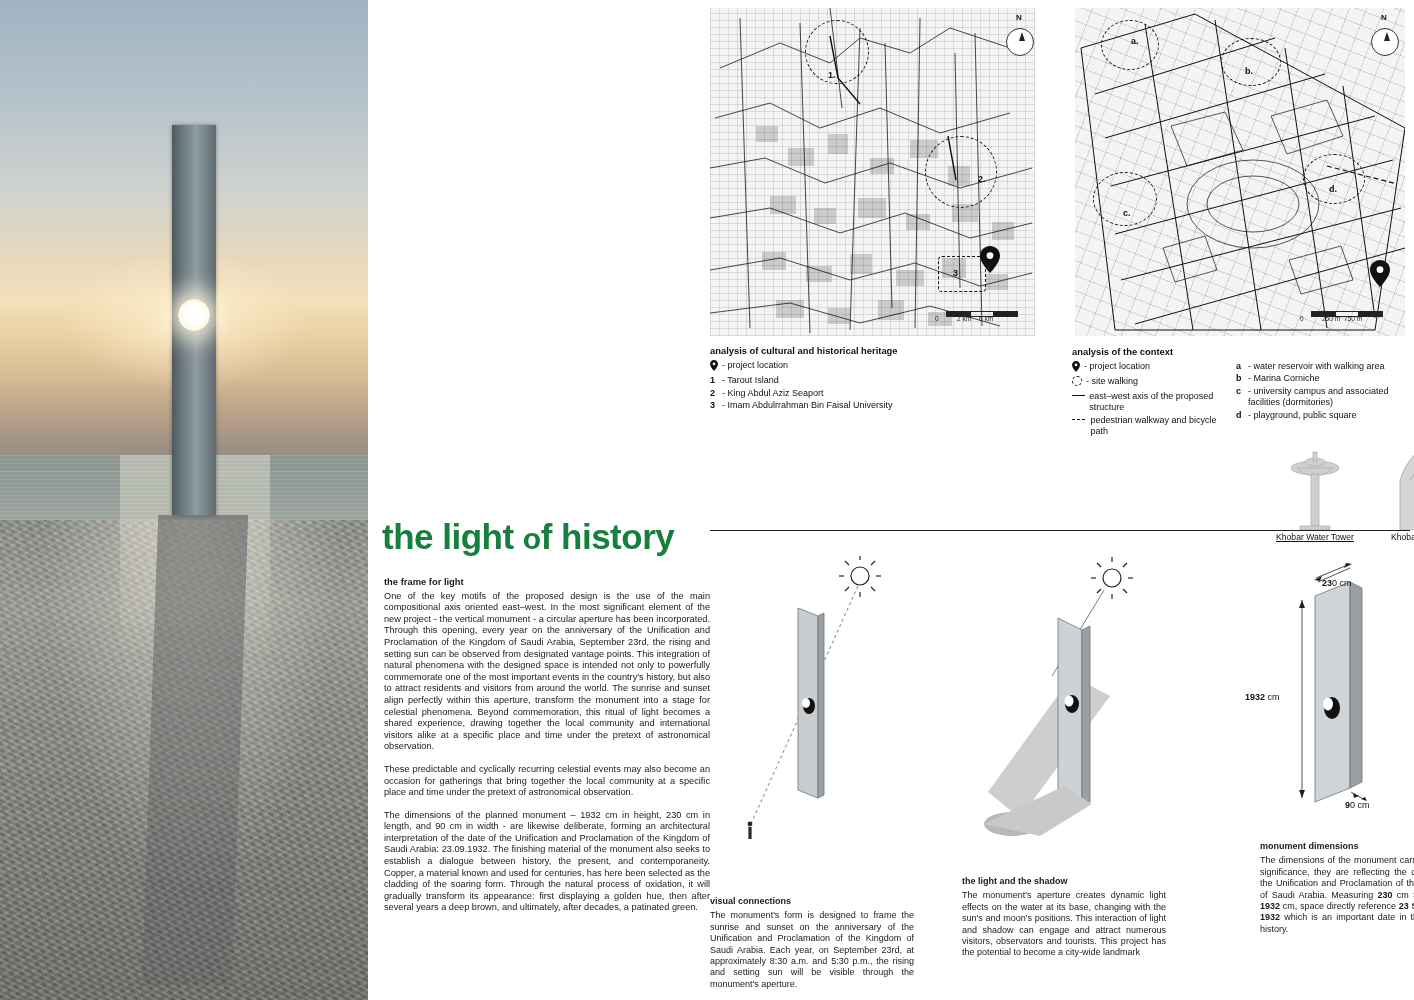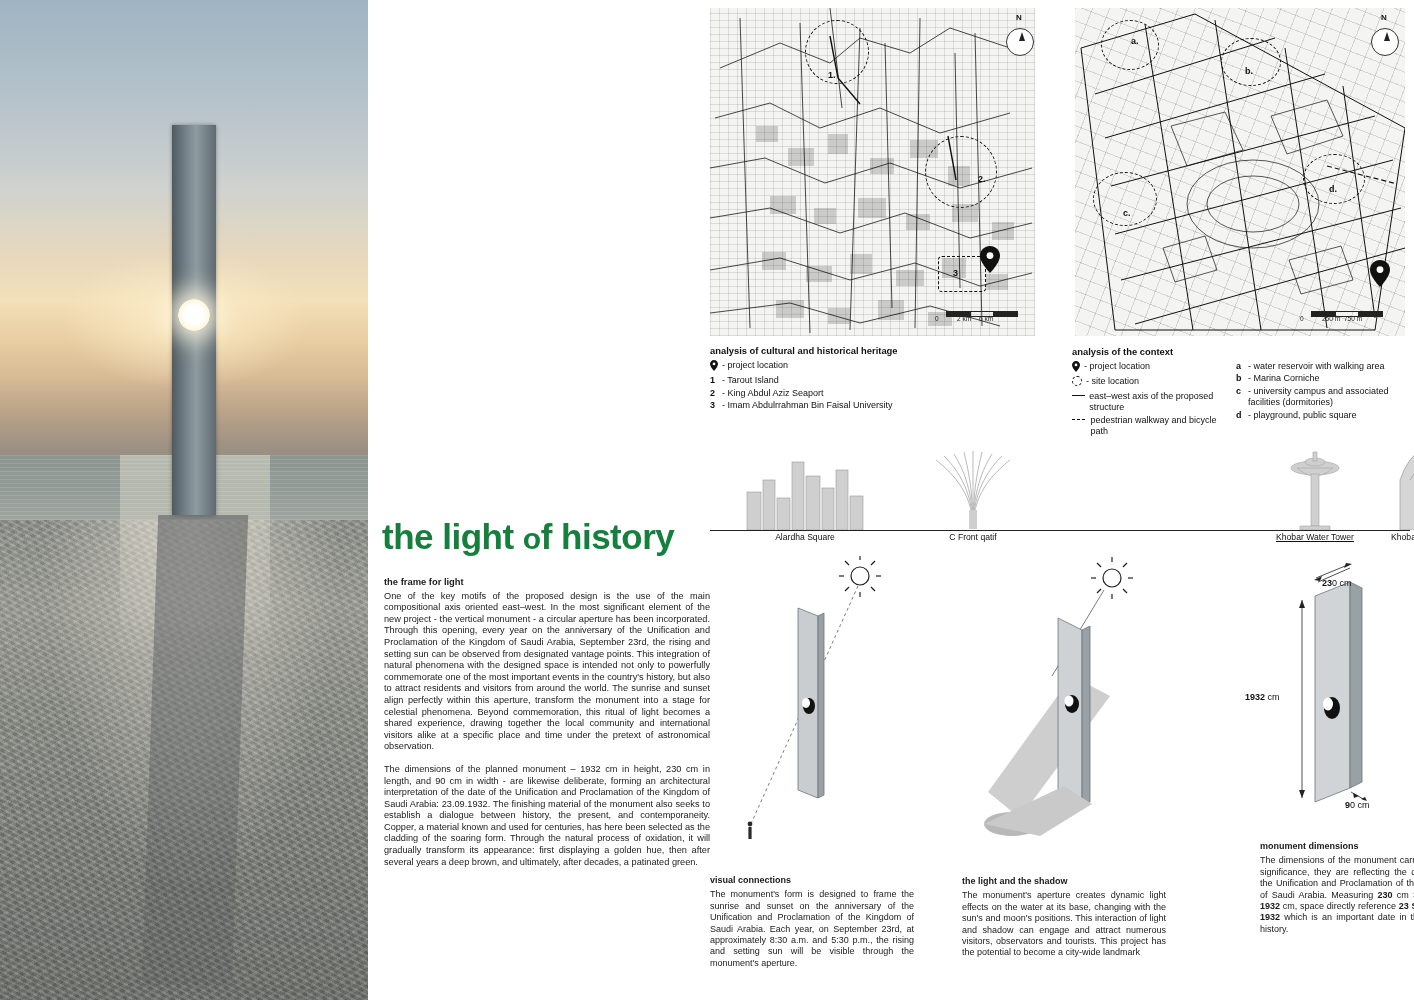--- a/index.html
+++ b/index.html
@@ -170,20 +170,21 @@
   </div>
 
   <div class="title">
     <span>the light</span>
     <span class="oglyph">o</span><span>f history</span>
   </div>
 
   <div class="bodycol">
     <h4>the frame for light</h4>
     <p>One of the key motifs of the proposed design is the use of the main compositional axis oriented east–west. In the most significant element of the new project - the vertical monument - a circular aperture has been incorporated. Through this opening, every year on the anniversary of the Unification and Proclamation of the Kingdom of Saudi Arabia, September 23rd, the rising and setting sun can be observed from designated vantage points. This integration of natural phenomena with the designed space is intended not only to powerfully commemorate one of the most important events in the country's history, but also to attract residents and visitors from around the world. The sunrise and sunset align perfectly within this aperture, transform the monument into a stage for celestial phenomena. Beyond commemoration, this ritual of light becomes a shared experience, drawing together the local community and international visitors alike at a specific place and time under the pretext of astronomical observation.</p>
+    <p>These predictable and cyclically recurring celestial events may also become an occasion for gatherings that bring together the local community at a specific place and time under the pretext of astronomical observation.</p>
     <p>The dimensions of the planned monument – 1932 cm in height, 230 cm in length, and 90 cm in width - are likewise deliberate, forming an architectural interpretation of the date of the Unification and Proclamation of the Kingdom of Saudi Arabia: 23.09.1932. The finishing material of the monument also seeks to establish a dialogue between history, the present, and contemporaneity. Copper, a material known and used for centuries, has here been selected as the cladding of the soaring form. Through the natural process of oxidation, it will gradually transform its appearance: first displaying a golden hue, then after several years a deep brown, and ultimately, after decades, a patinated green.</p>
   </div>
 
   <div class="map map1">
     <div class="maptex"></div>
     <svg width="325" height="328">
       <g stroke="#1b1b1b" fill="none" stroke-width="0.8">
         <path d="M10 60 L70 35 L120 55 L150 30 L200 45 L240 20 L300 40"></path>
         <path d="M5 110 L60 95 L110 120 L170 100 L230 125 L300 105"></path>
         <path d="M0 160 L55 150 L115 175 L180 155 L250 180 L322 160"></path>
@@ -347,21 +348,21 @@
           <span class="k">
             <svg width="8" height="11" viewBox="0 0 20 27">
                 <path d="M10 0C4.5 0 0 4.4 0 9.8 0 17 10 27 10 27s10-10 10-17.2C20 4.4 15.5 0 10 0z" fill="#111"></path>
                 <circle cx="10" cy="9.6" r="3.4" fill="#fff"></circle>
               </svg>
           </span>
           <span>- project location</span>
         </div>
         <div class="legrow">
           <span class="k"><span style="display:inline-block;width:8px;height:8px;border:1px dashed #111;border-radius:50%;"></span></span>
-          <span>- site location</span>
+          <span>- site walking</span>
         </div>
         <div class="legrow">
           <span class="k"><span class="legdash"></span></span>
           <span>east–west axis of the proposed structure</span>
         </div>
         <div class="legrow">
           <span class="k"><span class="legdash dotted"></span></span>
           <span>pedestrian walkway and bicycle path</span>
         </div>
       </div>
@@ -382,53 +383,21 @@
           <span class="k">d</span>
           <span>- playground, public square</span>
         </div>
       </div>
     </div>
   </div>
 
   <div class="baseline"></div>
   <div class="silhouettes">
 
-    <div class="silcell" style="left:0px;top:0px;width:190px;">
-      <svg width="120" height="90" viewBox="0 0 120 90" style="display:block;margin:0 auto;">
-        <g fill="#cfcfcf" stroke="#9a9a9a" stroke-width="0.6">
-          <rect x="2" y="52" width="14" height="38"></rect>
-            <rect x="18" y="40" width="12" height="50"></rect>
-          <rect x="32" y="58" width="13" height="32"></rect>
-            <rect x="47" y="22" width="12" height="68"></rect>
-          <rect x="61" y="36" width="14" height="54"></rect>
-            <rect x="77" y="48" width="12" height="42"></rect>
-          <rect x="91" y="30" width="12" height="60"></rect>
-            <rect x="105" y="56" width="13" height="34"></rect>
-        </g>
-      </svg>
-      <div class="lbl">Alardha Square</div>
-    </div>
-
-    <div class="silcell" style="left:168px;top:0px;width:190px;">
-      <svg width="90" height="90" viewBox="0 0 90 90" style="display:block;margin:0 auto;">
-        <g stroke="#b9b9b9" stroke-width="1" fill="none">
-          <path d="M45 88 C45 50 20 30 8 20"></path>
-            <path d="M45 88 C45 48 26 26 16 16"></path>
-          <path d="M45 88 C45 46 32 24 26 14"></path>
-            <path d="M45 88 C45 44 38 22 36 12"></path>
-          <path d="M45 88 C45 44 45 22 45 11"></path>
-            <path d="M45 88 C45 44 52 22 54 12"></path>
-          <path d="M45 88 C45 46 58 24 64 14"></path>
-            <path d="M45 88 C45 48 64 26 74 16"></path>
-          <path d="M45 88 C45 50 70 30 82 20"></path>
-        </g>
-        <rect x="41" y="70" width="8" height="19" fill="#cfcfcf"></rect>
-      </svg>
-      <div class="lbl">C Front qatif</div>
-    </div>
+
 
 
     <div class="silcell" style="left:510px;top:0px;width:190px;text-decoration:underline;">
       <svg width="90" height="90" viewBox="0 0 90 90" style="display:block;margin:0 auto;">
         <g fill="#cfcfcf" stroke="#a5a5a5" stroke-width="0.6">
           <ellipse cx="45" cy="28" rx="24" ry="7"></ellipse>
           <path d="M27 28 Q45 44 63 28 Z"></path>
           <rect x="41" y="34" width="8" height="52"></rect>
           <rect x="30" y="86" width="30" height="4"></rect>
           <ellipse cx="45" cy="22" rx="10" ry="4"></ellipse>
@@ -533,21 +502,21 @@
   <div class="dimtext" style="left:1322px;top:578px;">
     <b>23</b><span>0 cm</span>
   </div>
   <div class="dimtext" style="left:1245px;top:692px;">
     <b>1932</b><span> cm</span>
   </div>
   <div class="dimtext" style="left:1345px;top:800px;">
     <b>9</b><span>0 cm</span>
   </div>
 
-  <div class="diagcap" style="left:710px;top:875px;width:204px;">
+  <div class="diagcap" style="left:710px;top:896px;width:204px;">
     <div class="hd">visual connections</div>
     <div>The monument's form is designed to frame the sunrise and sunset on the anniversary of the Unification and Proclamation of the Kingdom of Saudi Arabia. Each year, on September 23rd, at approximately 8:30 a.m. and 5:30 p.m., the rising and setting sun will be visible through the monument's aperture.</div>
   </div>
 
   <div class="diagcap" style="left:962px;top:876px;width:204px;">
     <div class="hd">the light and the shadow</div>
     <div>The monument's aperture creates dynamic light effects on the water at its base, changing with the sun's and moon's positions. This interaction of light and shadow can engage and attract numerous visitors, observators and tourists. This project has the potential to become a city-wide landmark</div>
   </div>
 
   <div class="diagcap" style="left:1212px;top:841px;width:198px;margin-left:48px;">

